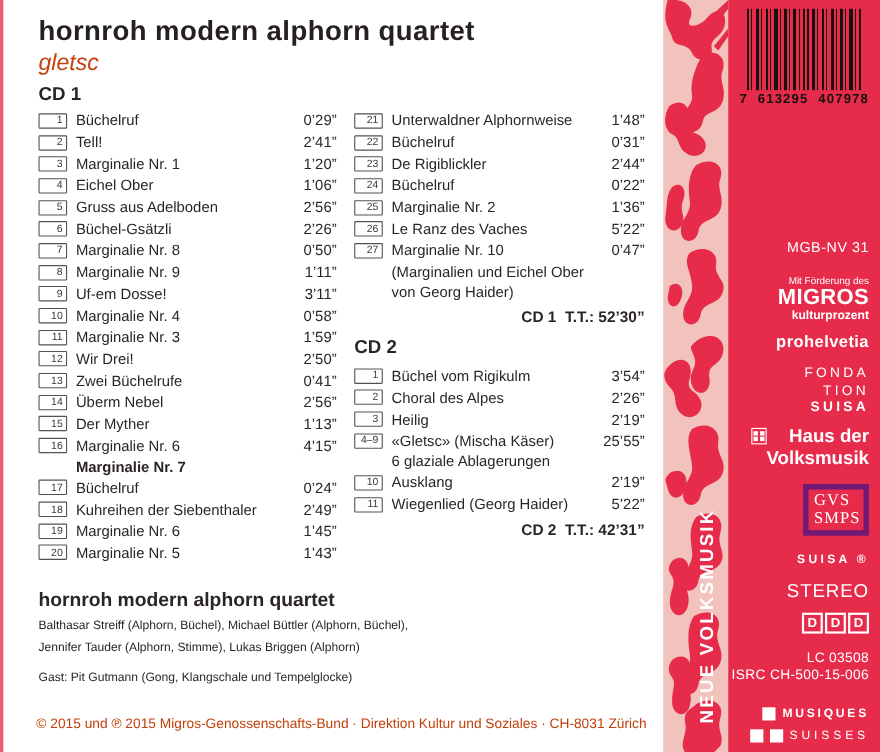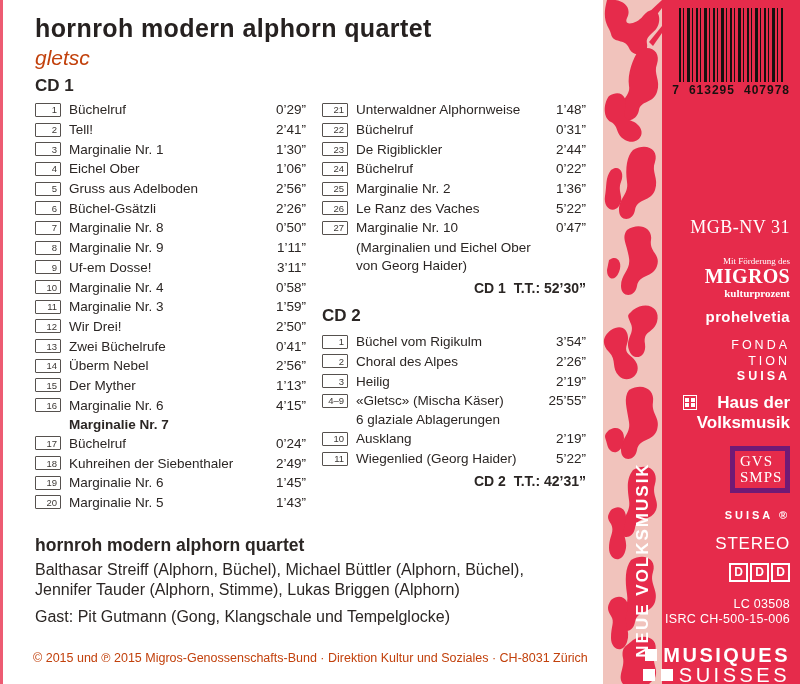--- a/index.html
+++ b/index.html
@@ -29,21 +29,21 @@
   .ttitle { flex:1; overflow:hidden; }
   .ttitle b { font-weight:normal; }
   .tnote { font-weight:normal; }
   .tdur { flex:none; width:48px; text-align:right; font-size:13.5px; }
   .extra-line { padding-left:34px; height:18.5px; }
   .total { font-weight:bold; font-size:14px; text-align:right; margin-top:5px; white-space:pre; }
 
   
   .credits { position:absolute; left:35px; top:535px; width:555px; }
   .credits-heading { font-size:17.5px; font-weight:bold; margin-bottom:4px; }
-  .credits-line { font-size:16px; line-height:19.5px; }
+  .credits-line { font-size:11px; line-height:19.5px; }
   .guest { margin-top:8px; }
   .footer { position:absolute; left:33px; top:651px; width:560px; font-size:12.5px; color:#c2410c; }
 
   
   .art-strip { position:absolute; left:603px; top:0; width:59px; height:684px; background:#f1c3bc; }
   .art-strip svg { position:absolute; left:0; top:0; width:100%; height:100%; }
   .vertical-label { position:absolute; left:544px; top:549px; width:200px; height:22px;
           transform:rotate(-90deg); color:#ffffff; font-weight:bold; font-size:17px;
           letter-spacing:2px; text-align:center; z-index:3; white-space:nowrap; }
 
@@ -53,22 +53,22 @@
           padding:8px 10px 0 0; }
   .barcode { display:flex; flex-direction:column; align-items:center; }
   .barcode-bars { width:104px; height:74px;
       background:repeating-linear-gradient(90deg,
         #17110f 0 2px, transparent 2px 4px,
         #17110f 4px 5px, transparent 5px 8px,
         #17110f 8px 11px, transparent 11px 13px,
         #17110f 13px 14px, transparent 14px 17px); }
   .barcode-digits { display:flex; gap:9px; margin-top:1px; font-size:12px; font-weight:bold;
         color:#17110f; letter-spacing:1px; }
-  .catalog { margin-top:120px; font-family:Liberation Serif, serif; font-size:18px; letter-spacing:0.5px; }
-  .migros-block { margin-top:18px; text-align:right;font-family:Liberation Serif, serif; }
+  .catalog { margin-top:120px; font-family:Liberation Sans, sans-serif; font-size:13px; letter-spacing:0.5px; }
+  .migros-block { margin-top:18px; text-align:right; }
   .migros-line1 { font-size:9px; }
   .migros-name { font-size:20px; font-weight:bold; line-height:21px; letter-spacing:0.3px; }
   .migros-line3 { font-size:11px; font-weight:bold; line-height:12px; }
   .prohelvetia { margin-top:9px; font-size:15px; font-weight:bold; letter-spacing:0.4px; }
   .fondation { margin-top:13px; text-align:right; font-size:12.5px; letter-spacing:3px; line-height:15.5px; }
   .fondation .f-bold { font-weight:bold; }
   .haus { margin-top:8px; text-align:right; font-size:17px; font-weight:bold; line-height:20px; }
   .haus-line1 { display:flex; align-items:center; justify-content:flex-end; gap:20px; }
   .haus-icon { display:inline-grid; grid-template-columns:4px 4px; grid-auto-rows:4px; gap:1.5px;
         border:1.5px solid #fff; padding:1.5px; }
@@ -76,21 +76,21 @@
   .gvs-box { margin-top:13px; border:5px solid #701a75; width:60px; padding:2px 5px;
         font-family:"Liberation Serif", serif; font-size:15px; letter-spacing:1px; line-height:16.5px; }
   .suisa { margin-top:16px; font-size:11px; font-weight:bold; letter-spacing:3px; }
   .stereo { margin-top:13px; font-size:17px; letter-spacing:0.8px; }
   .ddd { margin-top:9px; display:flex; gap:2px; }
   .ddd span { width:19px; height:19px; border:2px solid #fff; display:flex; align-items:center;
         justify-content:center; font-weight:bold; font-size:12px; }
   .lc-block { margin-top:15px; text-align:right; font-size:12.5px; line-height:15px; letter-spacing:0.3px; }
   .musiques { margin-top:18px; text-align:right; }
   .mline { display:flex; align-items:center; justify-content:flex-end; gap:6px;
-        font-size:20px; letter-spacing:2.5px; line-height:20px; }
+        font-size:11px; letter-spacing:2.5px; line-height:20px; }
   .mline.bold { font-weight:bold; }
   .mline.light { letter-spacing:3.5px; }
   .msq { width:12px; height:12px; background:#fff; display:inline-block; }
   .url { margin-top:4px; font-size:10.5px; letter-spacing:0.3px; }
 </style>
 </head>
 <body>
 
 <div class="page">
   <div class="edge-line"></div>
@@ -110,21 +110,21 @@
             <span class="tdur">0’29”</span>
           </div>
           <div class="track">
             <span class="tnum">2</span>
             <span class="ttitle"><b>Tell!</b></span>
             <span class="tdur">2’41”</span>
           </div>
           <div class="track">
             <span class="tnum">3</span>
             <span class="ttitle"><b>Marginalie Nr. 1</b></span>
-            <span class="tdur">1’30”</span>
+            <span class="tdur">1’20”</span>
           </div>
           <div class="track">
             <span class="tnum">4</span>
             <span class="ttitle"><b>Eichel Ober</b></span>
             <span class="tdur">1’06”</span>
           </div>
           <div class="track">
             <span class="tnum">5</span>
             <span class="ttitle"><b>Gruss aus Adelboden</b></span>
             <span class="tdur">2’56”</span>

